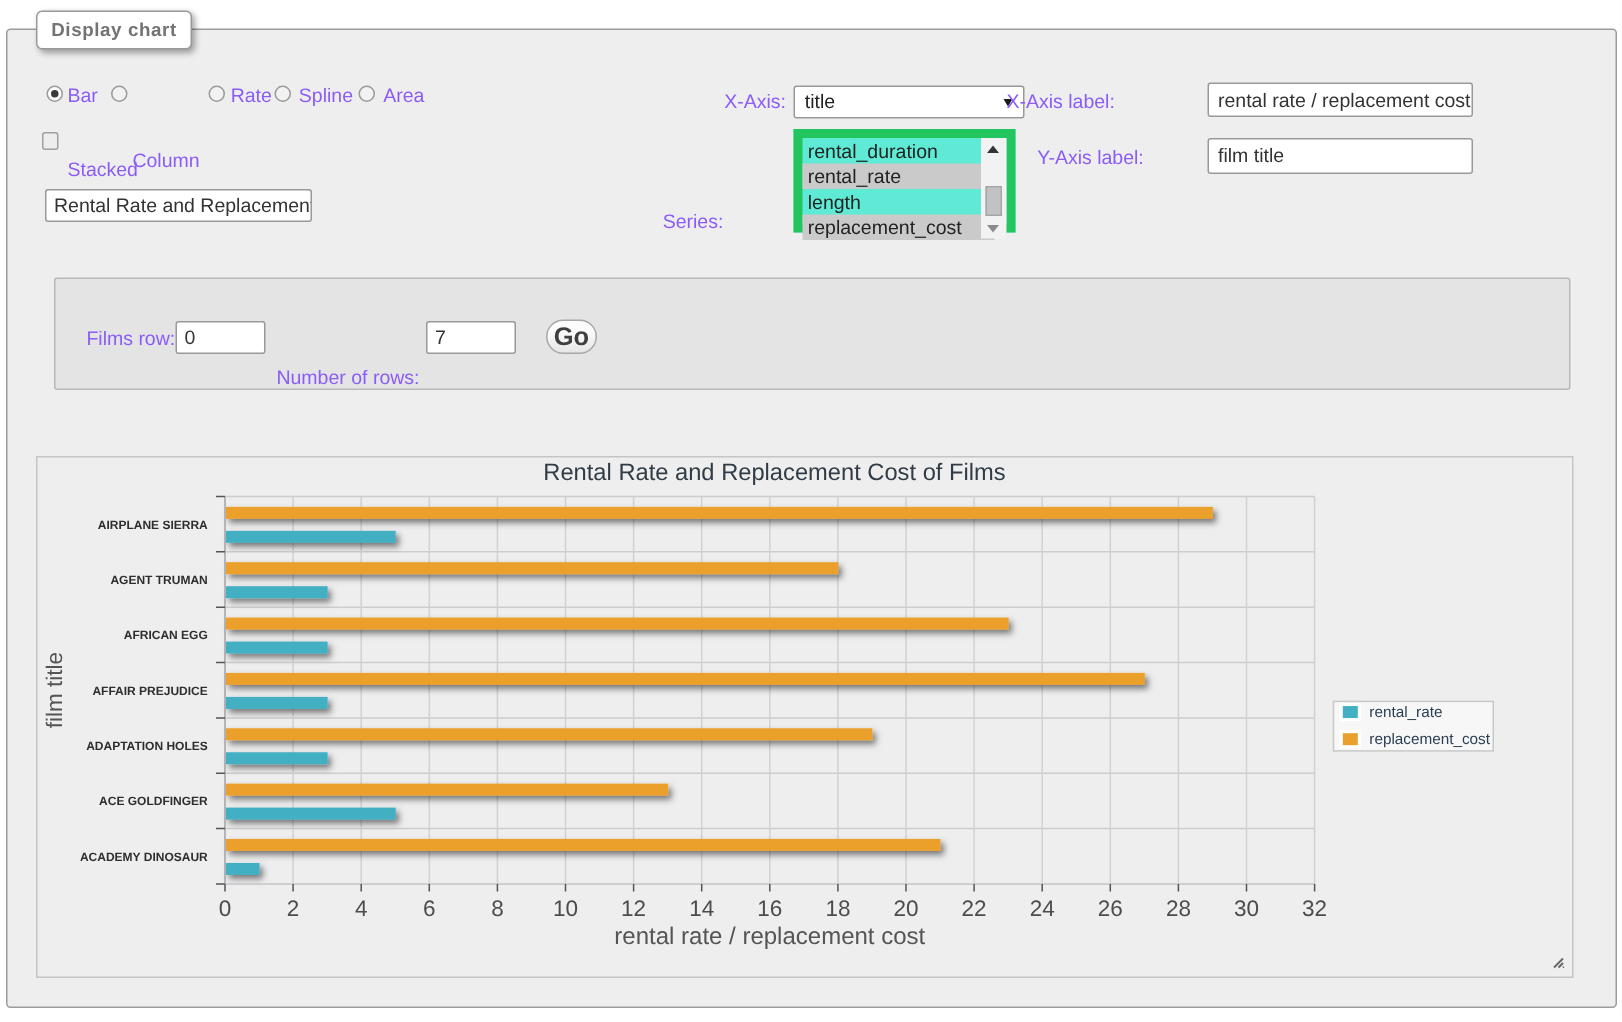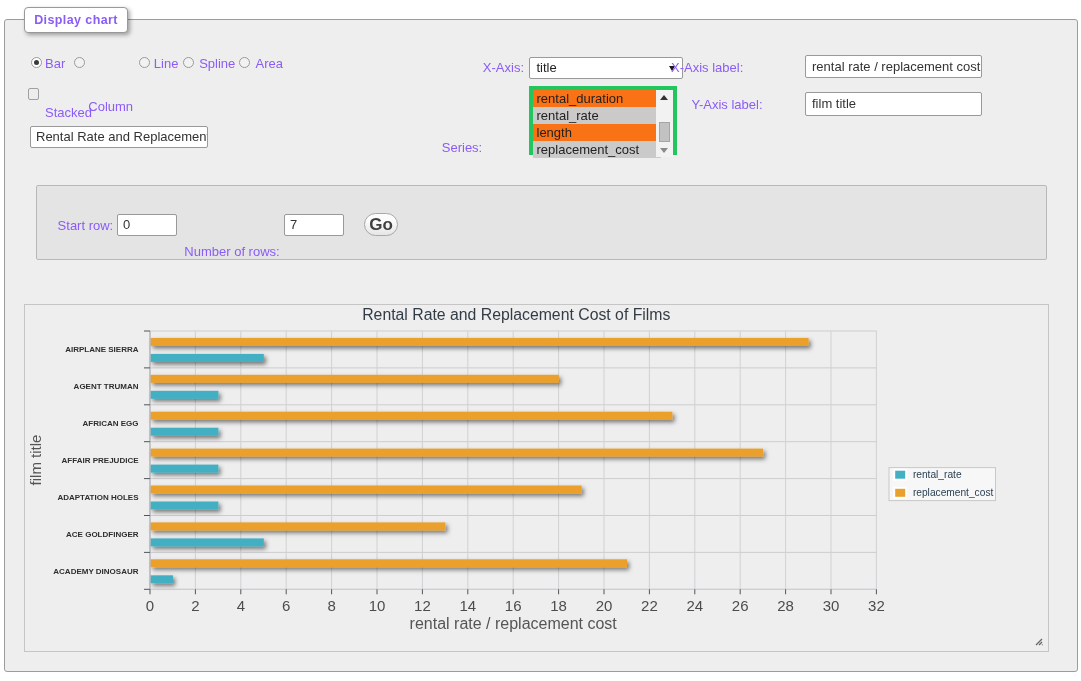--- a/index.html
+++ b/index.html
@@ -1,20 +1,20 @@
 <!DOCTYPE html>
 <html><head>
 <meta charset="utf-8">
 <style>
 * { margin:0; padding:0; box-sizing:border-box; }
 html,body { width:1081px; height:681px; background:#fff; font-family:"Liberation Sans",sans-serif; }
 #stage { position:relative; width:1081px; height:681px; overflow:hidden; }
 .abs { position:absolute; }
 #fieldset { left:4px; top:19px; width:1074px; height:653px; background:#eeeeee; border:1px solid #9c9c9c; border-radius:3px; }
-#legendbox { left:24px; top:7px; width:104px; height:26px; background:#ffffff; border:1px solid #999999; border-radius:4px; box-shadow:2px 2px 4px rgba(0,0,0,0.35); color:#8b5cf6; font-size:12.5px; font-weight:bold; text-align:center; line-height:24px; letter-spacing:0.4px; }
+#legendbox { left:24px; top:7px; width:104px; height:26px; background:#ffffff; border:1px solid #999999; border-radius:4px; box-shadow:2px 2px 4px rgba(0,0,0,0.35); color:#737373; font-size:12.5px; font-weight:bold; text-align:center; line-height:24px; letter-spacing:0.4px; }
 .ftext { font-size:13px; color:#8b5cf6; }
 .radio { position:absolute; width:11px; height:11px; border:1px solid #9a9a9a; border-radius:50%; background:#f2f2f2; }
 .radio.sel { background:#fff; }
 .radio.sel::after { content:""; position:absolute; left:2px; top:2px; width:5px; height:5px; border-radius:50%; background:#3a3a3a; }
 .checkbox { position:absolute; width:11px; height:12px; border:1px solid #a0a0a0; border-radius:2px; background:#ededed; }
 .tinput { background:#fff; border:1px solid #999999; border-radius:2px; font-size:13px; color:#333; line-height:20px; padding:0 5px; white-space:nowrap; overflow:hidden; }
 #midbox { left:36px; top:185px; width:1011px; height:75px; background:#e4e4e4; border:1px solid #b8b8b8; border-radius:2px; }
 #gobtn { left:364px; top:212.5px; width:34px; height:23px; border:1px solid #a8a8a8; border-radius:11.5px; background:linear-gradient(#fcfcfc 30%,#e6e6e6); font-size:17px; font-weight:bold; color:#3f3f3f; text-align:center; line-height:21px; }
 #chartbox { left:24px; top:303.5px; width:1025px; height:348px; background:#eeeeee; border:1px solid #c5c5c5; }
 .selitem { height:17px; line-height:17px; padding-left:4px; font-size:13px; color:#222; white-space:nowrap; overflow:hidden; }
@@ -25,54 +25,54 @@
 <body>
 <div id="stage">
   <div id="fieldset" class="abs"></div>
   <div id="legendbox" class="abs">Display chart</div>
 
   <span class="abs radio sel" style="left:30.5px; top:57px;"></span>
     <span class="abs ftext" style="left:45px; top:55.5px;">Bar</span>
   <span class="abs radio" style="left:74.2px; top:57px;"></span>
     <span class="abs ftext" style="left:88.3px; top:51px;margin-top:48px;">Column</span>
   <span class="abs radio" style="left:139.2px; top:57px;"></span>
-    <span class="abs ftext" style="left:153.8px; top:55.5px;">Line</span>
+    <span class="abs ftext" style="left:153.8px; top:55.5px;">Rate</span>
   <span class="abs radio" style="left:183px; top:57px;"></span>
     <span class="abs ftext" style="left:199.2px; top:55.5px;">Spline</span>
   <span class="abs radio" style="left:239.2px; top:57px;"></span>
     <span class="abs ftext" style="left:255.5px; top:55.5px;">Area</span>
 
   <span class="abs checkbox" style="left:28.3px; top:88px;"></span>
   <div class="abs ftext" style="left:45px; top:105px;">Stacked</div>
 
   <div class="abs tinput" style="left:30px; top:126px; width:178px; height:22px;">Rental Rate and Replacement Cost of Films</div>
 
   <div class="abs ftext" style="left:400px; top:59.5px; width:124px; text-align:right;">X-Axis:</div>
   <div class="abs" style="left:528.5px; top:57px; width:154px; height:21.5px; background:#fff; border:1px solid #999; border-radius:2px; font-size:13px; color:#222; line-height:19.5px; padding-left:7px;">title<span style="position:absolute; right:7px; top:8px; width:0; height:0; border-left:3.4px solid transparent; border-right:3.4px solid transparent; border-top:5.6px solid #1a1a1a;"></span></div>
 
   <div class="abs ftext" style="left:400px; top:140px; width:124px; text-align:center;">Series:</div>
-  <div class="abs" style="left:528.5px; top:86px; width:148px; height:68.5px; background:#f97316; border:4px solid #22c55e;">
+  <div class="abs" style="left:528.5px; top:86px; width:148px; height:68.5px; background:#5eead4; border:6px solid #22c55e;">
     <div class="selitem">rental_duration</div>
     <div class="selitem sel">rental_rate</div>
     <div class="selitem">length</div>
     <div class="selitem sel">replacement_cost</div>
     <div style="position:absolute; right:0; top:0; width:16.5px; height:66.5px; background:#f2f2f2;">
       <div style="position:absolute; top:5px; left:3.5px; width:0; height:0; border-left:4.5px solid transparent; border-right:4.5px solid transparent; border-bottom:5.5px solid #333;"></div>
       <div style="position:absolute; top:32px; left:2.5px; width:11px; height:20px; background:#c2c2c2; border:1px solid #a6a6a6;"></div>
       <div style="position:absolute; bottom:4px; left:4px; width:0; height:0; border-left:4.5px solid transparent; border-right:4.5px solid transparent; border-top:5.5px solid #8a8a8a;"></div>
     </div>
   </div>
 
   <div class="abs ftext" style="left:671px; top:59.5px; width:124px; text-align:left;">X-Axis label:</div>
   <div class="abs tinput" style="left:805px; top:54.5px; width:177px; height:23.5px; line-height:21.5px; padding:0 6px;">rental rate / replacement cost</div>
   <div class="abs ftext" style="left:665px; top:97px; width:124px; text-align:center;">Y-Axis label:</div>
   <div class="abs tinput" style="left:805px; top:92px; width:177px; height:23.5px; line-height:21.5px; padding:0 6px;">film title</div>
 
   <div id="midbox" class="abs"></div>
-  <div class="abs ftext" style="left:57.6px; top:218px;">Start row:</div>
+  <div class="abs ftext" style="left:57.6px; top:218px;">Films row:</div>
   <div class="abs tinput" style="left:117px; top:214px; width:60px; height:22px; line-height:20px;">0</div>
   <div class="abs ftext" style="left:184.3px; top:218px;margin-top:26px;">Number of rows:</div>
   <div class="abs tinput" style="left:284px; top:214px; width:60px; height:22px; line-height:20px;">7</div>
   <div id="gobtn" class="abs">Go</div>
 
   <div id="chartbox" class="abs"></div>
   <svg class="abs" style="left:25px; top:305px;" width="1023" height="346" viewBox="0 0 1023 346">
     <defs>
       <filter id="sh" x="-30%" y="-60%" width="160%" height="260%">
         <feDropShadow dx="2.2" dy="2.6" stdDeviation="2" flood-color="#000" flood-opacity="0.5"></feDropShadow>

